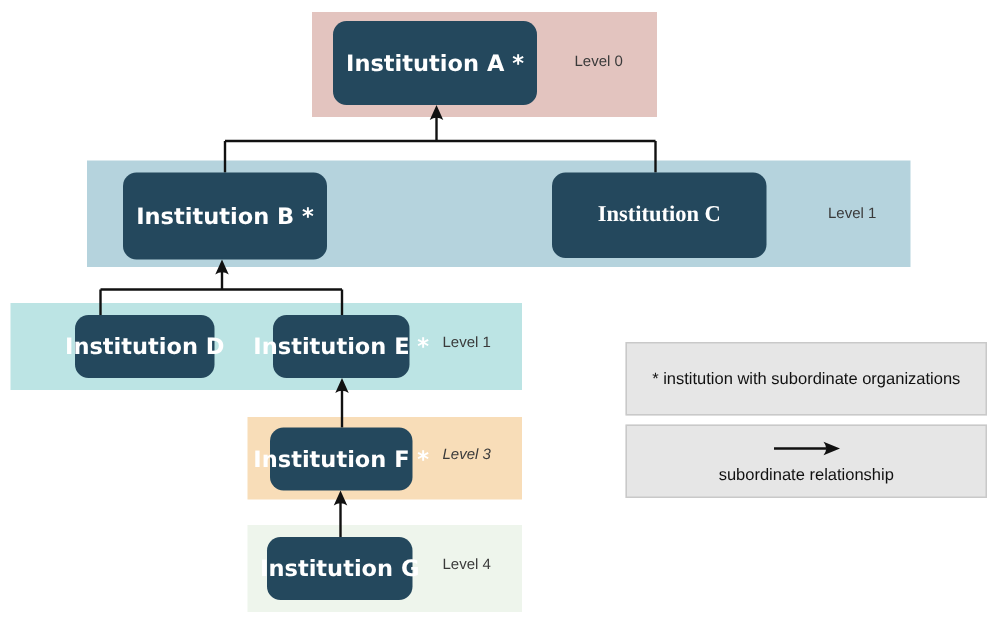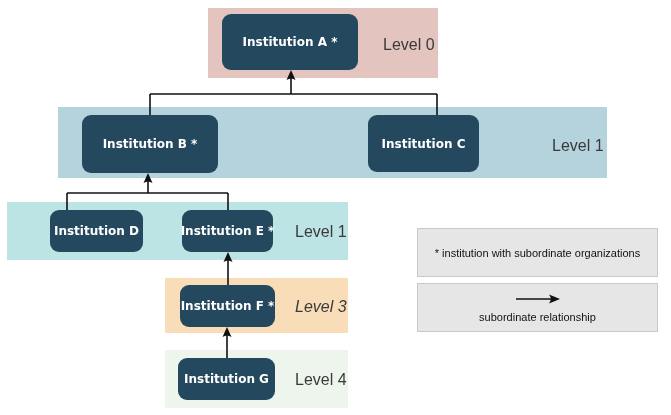--- a/index.html
+++ b/index.html
@@ -23,37 +23,37 @@
 
   .node {
     position: absolute;
     color: #ffffff;
     border-radius: 9px;
     display: flex;
     align-items: center;
     justify-content: center;
     font-family: "DejaVu Sans", sans-serif;
     font-weight: bold;
-    font-size: 12px;
+    font-size: 15px;
     white-space: nowrap;
     padding: 0 2px;
     box-sizing: border-box;
     cursor: default;
   }
   .node-a { left: 222px; top: 14px;  width: 136px; height: 56px; }
   .node-b { left: 82px;  top: 115px; width: 136px; height: 58px; }
-  .node-c { left: 368px; top: 115px; width: 111px; height: 57px; }
+  .node-c { left: 368px; top: 115px; width: 143px; height: 57px; font-family: Liberation Serif, serif; }
   .node-d { left: 22px;  top: 210px; width: 93px;  height: 42px; margin-left: 28px; }
   .node-e { left: 182px; top: 210px; width: 91px;  height: 42px; }
   .node-f { left: 180px; top: 285px; width: 95px;  height: 42px; }
   .node-g { left: 178px; top: 358px; width: 97px;  height: 42px; }
 
   .level-label {
     position: absolute;
-    font-size: 16px;
+    font-size: 10px;
     color: #3a3a3a;
     white-space: nowrap;
   }
   .label-l0 { left: 383px; top: 36px;  }
   .label-l1 { left: 552px; top: 137px; }
   .label-l2 { left: 295px; top: 223px; }
   .label-l3 { left: 295px; top: 298px; font-style: italic; }
   .label-l4 { left: 295px; top: 371px; }
 
   .legend-box {

